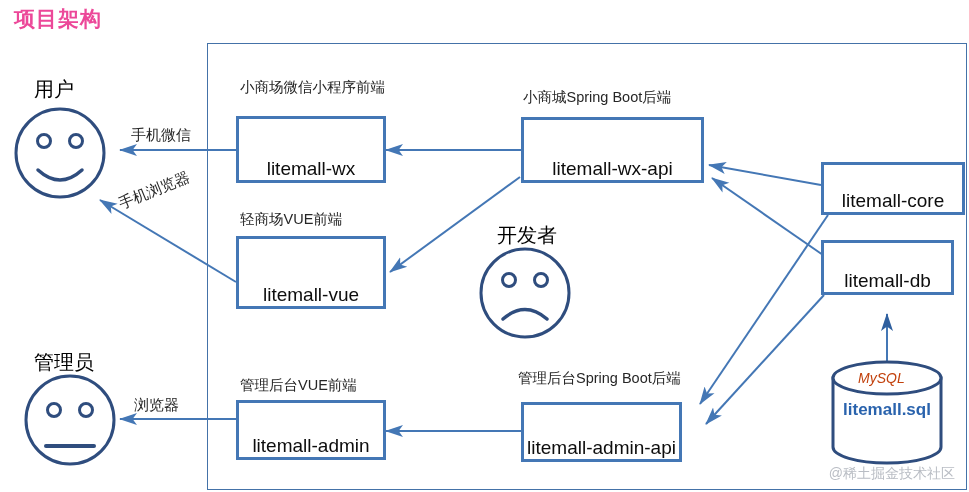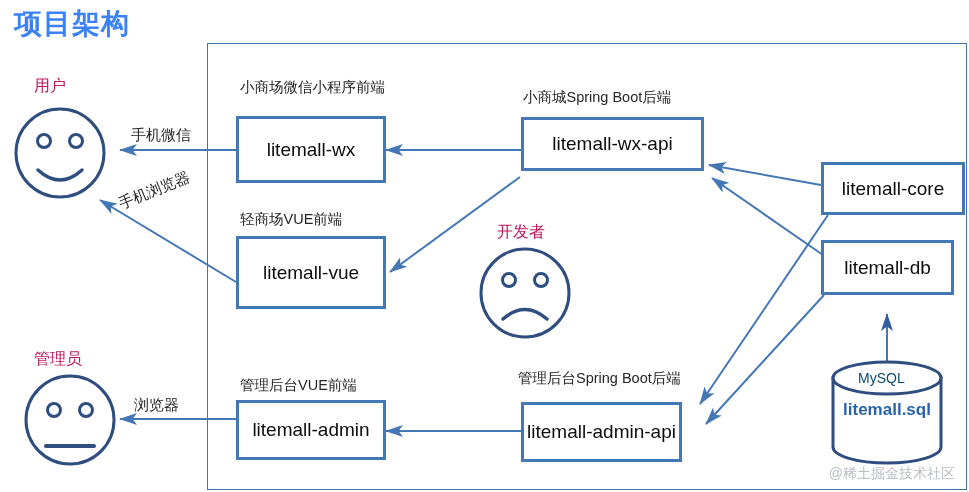--- a/index.html
+++ b/index.html
@@ -18,75 +18,76 @@
     position: absolute;
     left: 0;
     top: 0;
     width: 969px;
     height: 492px;
   }
   .page-title {
     position: absolute;
     left: 14px;
     top: 5px;
-    font-size: 28px;
+    font-size: 21px;
     font-weight: bold;
-    color: #3b82f6;
+    color: #ec4899;
     letter-spacing: 1px;
     white-space: nowrap;
   }
   .frame {
     position: absolute;
     left: 207px;
     top: 43px;
     width: 760px;
     height: 447px;
     border: 1.5px solid #4472a8;
     box-sizing: border-box;
     background: transparent;
   }
   .node {
     position: absolute;
     box-sizing: border-box;
     border: 3px solid #4477b5;
     background: #ffffff;
     display: flex;
-    align-items: center;
+    align-items: flex-end;
     justify-content: center;
     color: #0d0d0d;
     font-size: 19px;
     white-space: nowrap;
   }
   .caption {
     position: absolute;
     font-size: 14.5px;
     color: #262626;
     white-space: nowrap;
   }
   .actor-label {
     position: absolute;
-    font-size: 16px;
-    color: #be185d;
+    font-size: 20px;
+    color: #000000;
     white-space: nowrap;
   }
   .edge-label {
     position: absolute;
     font-size: 15px;
     color: #262626;
     white-space: nowrap;
   }
   .edge-label.rot {
     transform: rotate(-22deg);
     transform-origin: left top;
   }
   .db-label {
     position: absolute;
     font-size: 14px;
-    color: #0c4a6e;
-    white-space: nowrap;
+    color: #c2410c;
+    white-space: nowrap;
+    font-style: italic;
   }
   .db-file {
     position: absolute;
     font-size: 17px;
     font-weight: bold;
     color: #2a63ad;
     white-space: nowrap;
   }
   .watermark {
     position: absolute;
@@ -199,21 +200,21 @@
   <div class="node" style="left:236px; top:236px; width:150px; height:73px;">
     <span>litemall-vue</span>
   </div>
 
   <div class="caption" style="left:240px; top:376px;text-align:center;">管理后台VUE前端</div>
   <div class="node" style="left:236px; top:400px; width:150px; height:60px;">
     <span>litemall-admin</span>
   </div>
 
   <div class="caption" style="left:523px; top:88px;text-align:center;">小商城Spring Boot后端</div>
-  <div class="node" style="left:521px; top:117px; width:183px; height:54px;">
+  <div class="node" style="left:521px; top:117px; width:183px; height:66px;">
     <span>litemall-wx-api</span>
   </div>
 
   <div class="caption" style="left:518px; top:369px;">管理后台Spring Boot后端</div>
   <div class="node" style="left:521px; top:402px; width:161px; height:60px;">
     <span>litemall-admin-api</span>
   </div>
 
   <div class="node" style="left:821px; top:162px; width:144px; height:53px;">
     <span>litemall-core</span>

